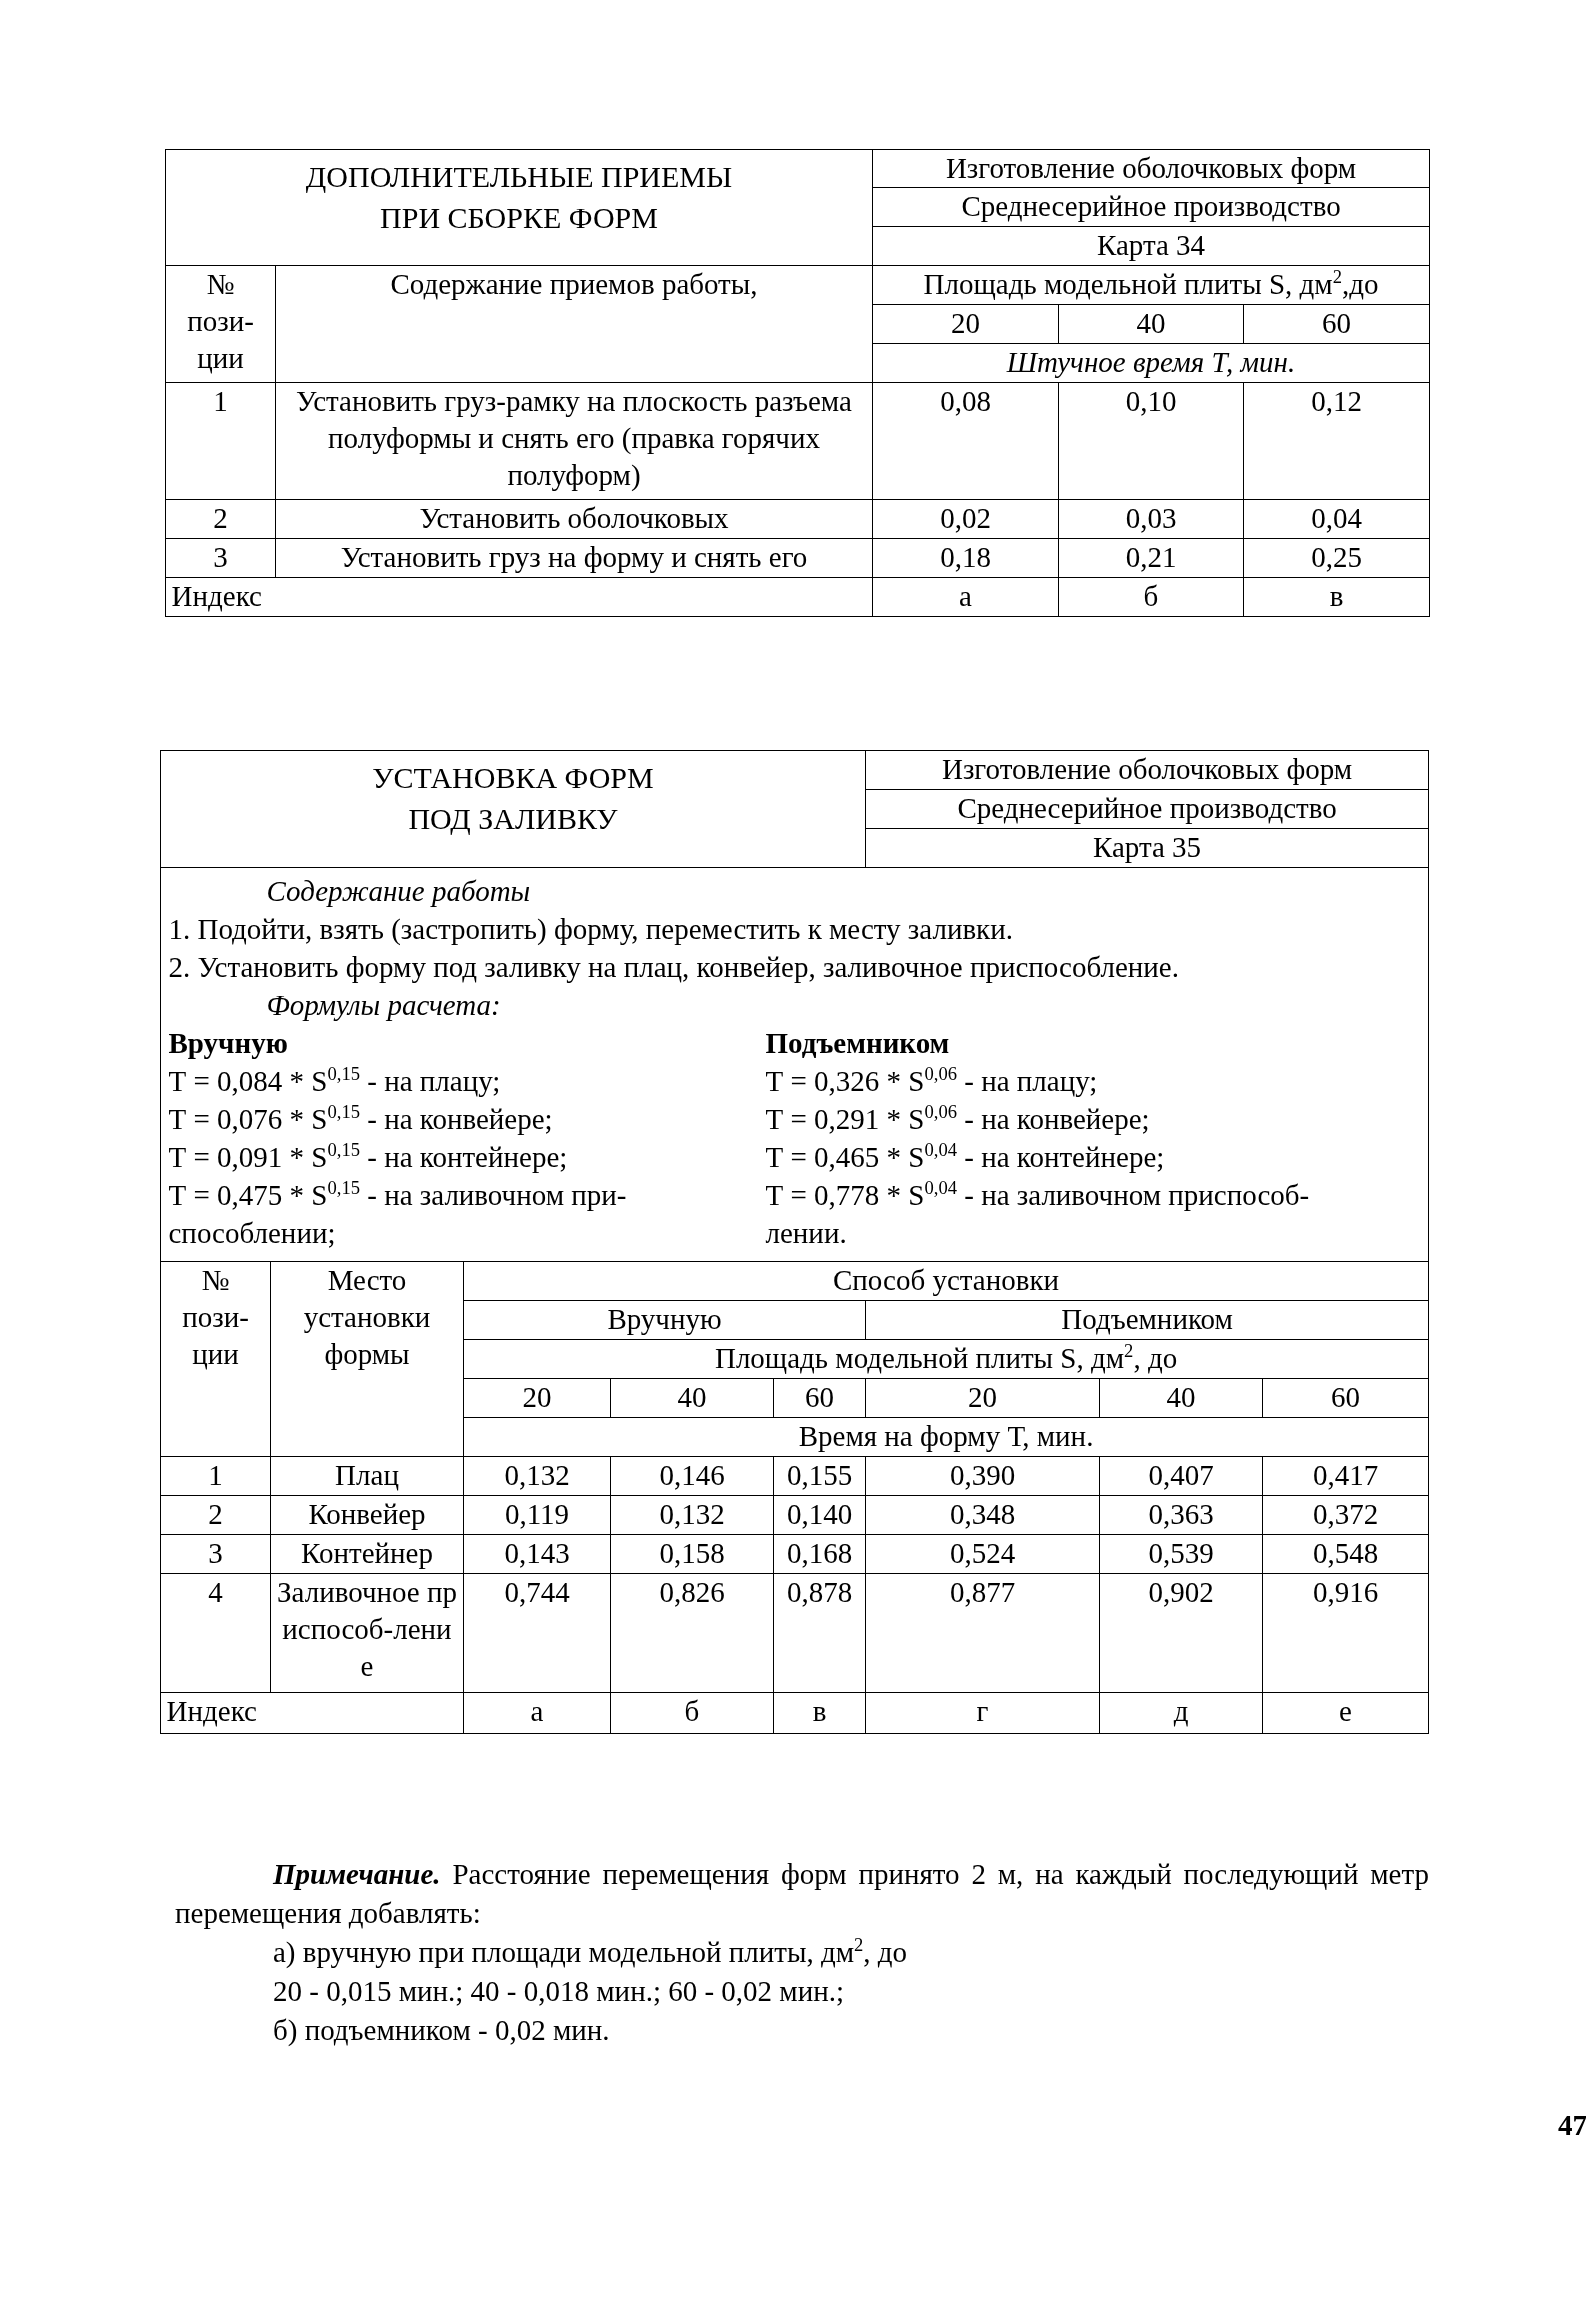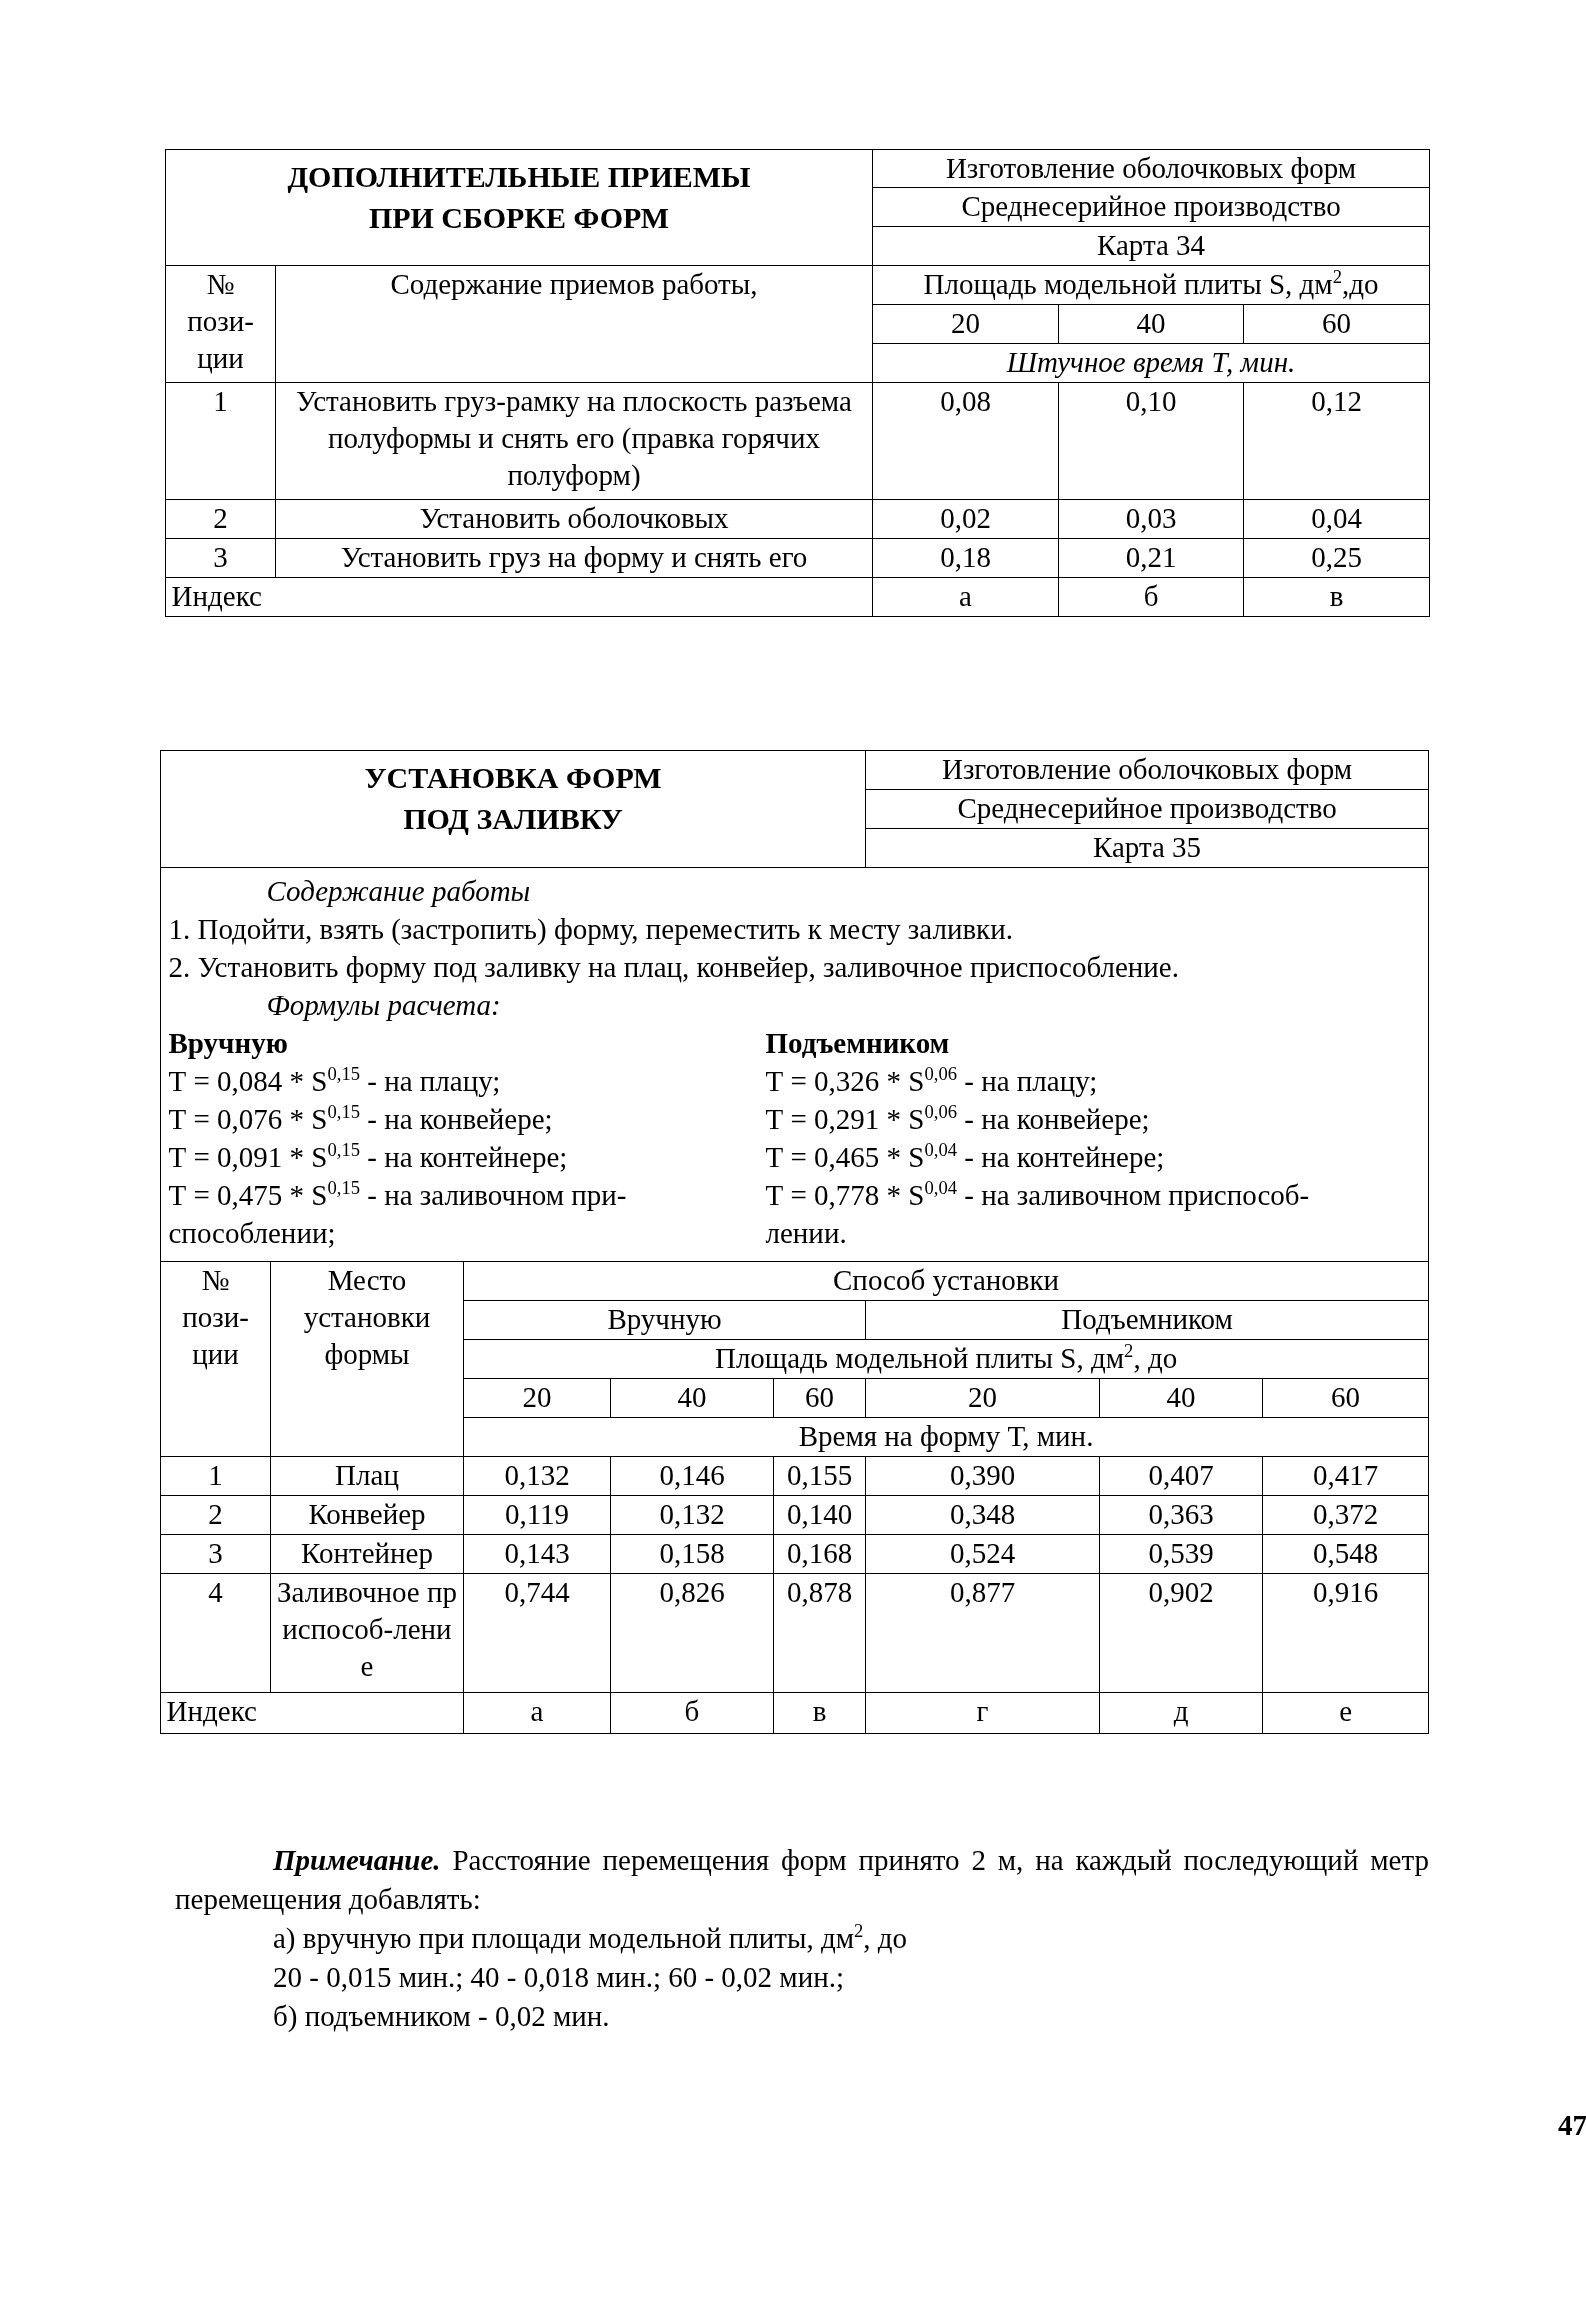--- a/index.html
+++ b/index.html
@@ -3,21 +3,21 @@
 <meta charset="utf-8">
 <style>
   html, body { margin:0; padding:0; background:#ffffff; }
   body { width:1587px; height:2313px; position:relative; overflow:hidden;
          font-family:"Liberation Serif","DejaVu Serif",serif; color:#000; font-size:29px; }
   table { border-collapse:collapse; position:absolute; table-layout:fixed; }
   td { border:1.9px solid #000; padding:0 5.6px; vertical-align:top; text-align:center; line-height:37px; }
   .left { text-align:left; }
   .bold { font-weight:bold; }
   .ital { font-style:italic; }
-  .title-cell { font-weight:bold; font-size:30px; line-height:41px; padding-top:5.6px; }
+  .title-cell { font-weight:normal; font-size:30px; line-height:41px; padding-top:5.6px; }
   sup { font-size:18.6px; line-height:0; vertical-align:super; }
   .t1 { left:165px; top:149px; width:1264px; }
   .t2 { left:160px; top:750px; width:1269px; }
   .textblock { padding:3.7px 7.5px 9.3px 7.5px; text-align:left; line-height:38px; }
   .twocol { display:flex; }
   .twocol > div { flex:1; }
   .twocol > div:first-child { flex:0 0 597px; }
   .indent { padding-left:98px; }
   .note { position:absolute; left:175px; top:1841px; width:1254px; font-size:29px; line-height:39px; text-align:justify; }
   .note p { margin:0; }
@@ -226,20 +226,20 @@
     <td>б</td>
     <td>в</td>
     <td colspan="2">г</td>
     <td>д</td>
     <td>е</td>
   </tr>
 </tbody>
   </table>
 
 <div class="note">
-  <p style="text-indent:98px;"><span class="bold ital">Примечание.</span><span> Расстояние перемещения форм принято 2 м, на каждый последующий метр перемещения добавлять:</span></p>
+  <p style="text-indent:98px;margin-top:14px;"><span class="bold ital">Примечание.</span><span> Расстояние перемещения форм принято 2 м, на каждый последующий метр перемещения добавлять:</span></p>
   <p class="indent"><span>а) вручную при площади модельной плиты, дм</span><sup>2</sup><span>, до</span></p>
   <p class="indent">20 - 0,015 мин.; 40 - 0,018 мин.; 60 - 0,02 мин.;</p>
   <p class="indent">б) подъемником - 0,02 мин.</p>
 </div>
 
 <div class="page-num">47</div>
 
 
 </body></html>

